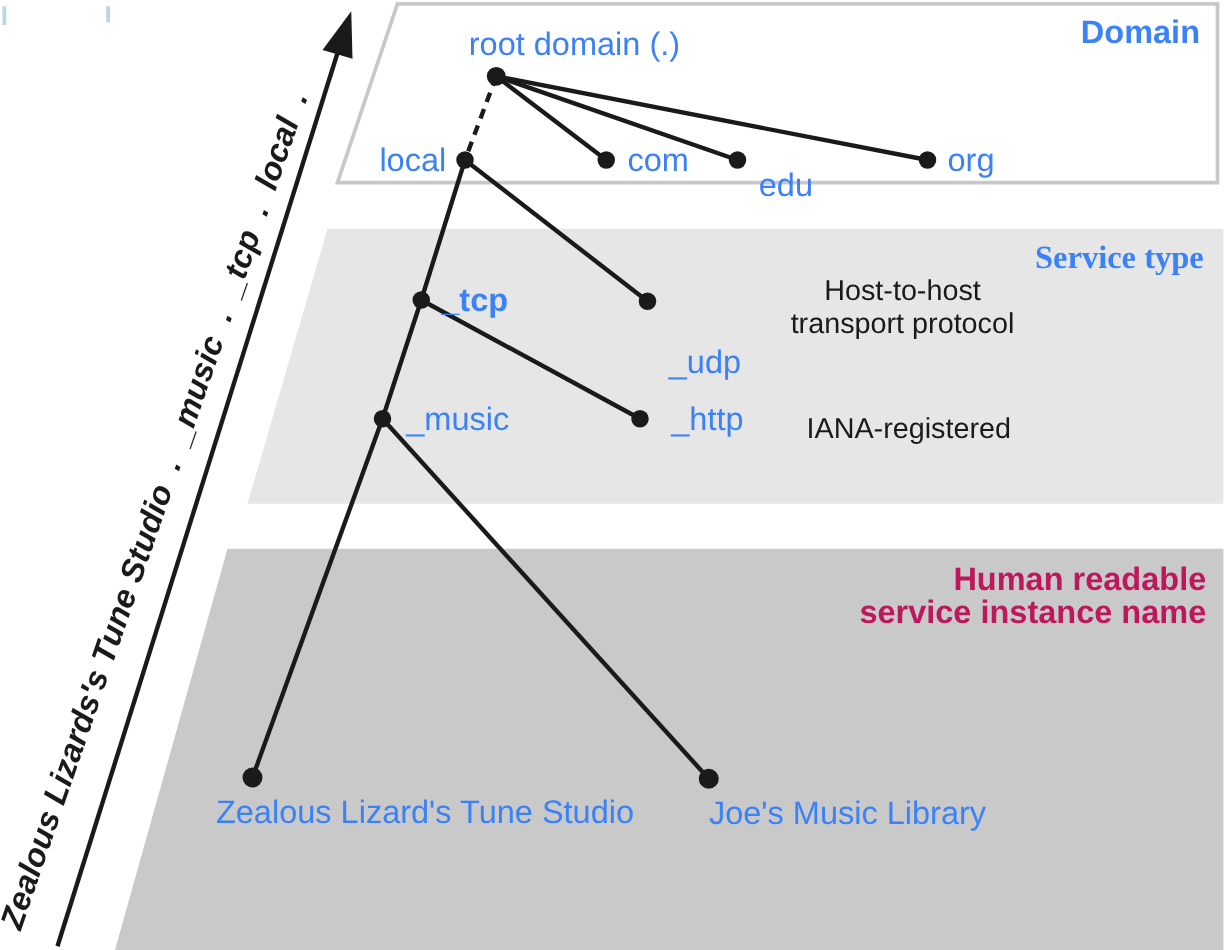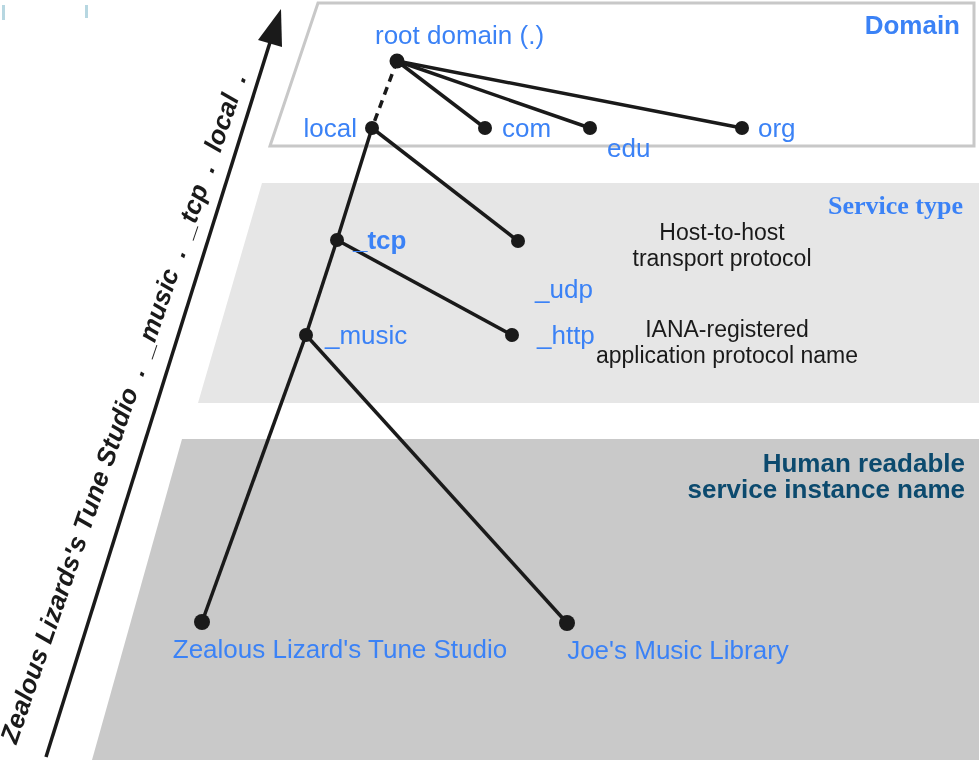--- a/index.html
+++ b/index.html
@@ -32,21 +32,21 @@
     color: #1a1a1a;
   }
   .heading-block {
     position: absolute;
     transform: translateY(-50%);
     font-size: 26px;
     line-height: 26px;
     font-weight: bold;
     text-align: right;
     white-space: nowrap;
-    color: #0c4a6e;
+    color: #be185d;
   }
   #fqdn-axis-label {
     position: absolute;
     left: 8px;
     top: 726px;
     height: 32px;
     line-height: 32px;
     transform-origin: 0 50%;
     transform: rotate(-71deg);
     font-size: 26px;
@@ -122,18 +122,17 @@
   <div class="lbl" style="left:537px; top:335px;">_http</div>
   <div class="lbl center-anchor" style="left:340px; top:649px;">Zealous Lizard's Tune Studio</div>
   <div class="lbl center-anchor" style="left:678px; top:650px;">Joe's Music Library</div>
 
   <div class="desc" style="left:722px; top:245px;">
     <div>Host-to-host</div>
     <div>transport protocol</div>
   </div>
   <div class="desc" style="left:727px; top:342px;">
     <div>IANA-registered</div>
-    <div>application protocol name</div>
   </div>
 
   <div id="fqdn-axis-label">Zealous Lizards's Tune Studio  .  _music  .  _tcp  .  local  .</div>
 
 </div>
 
 </body></html>

